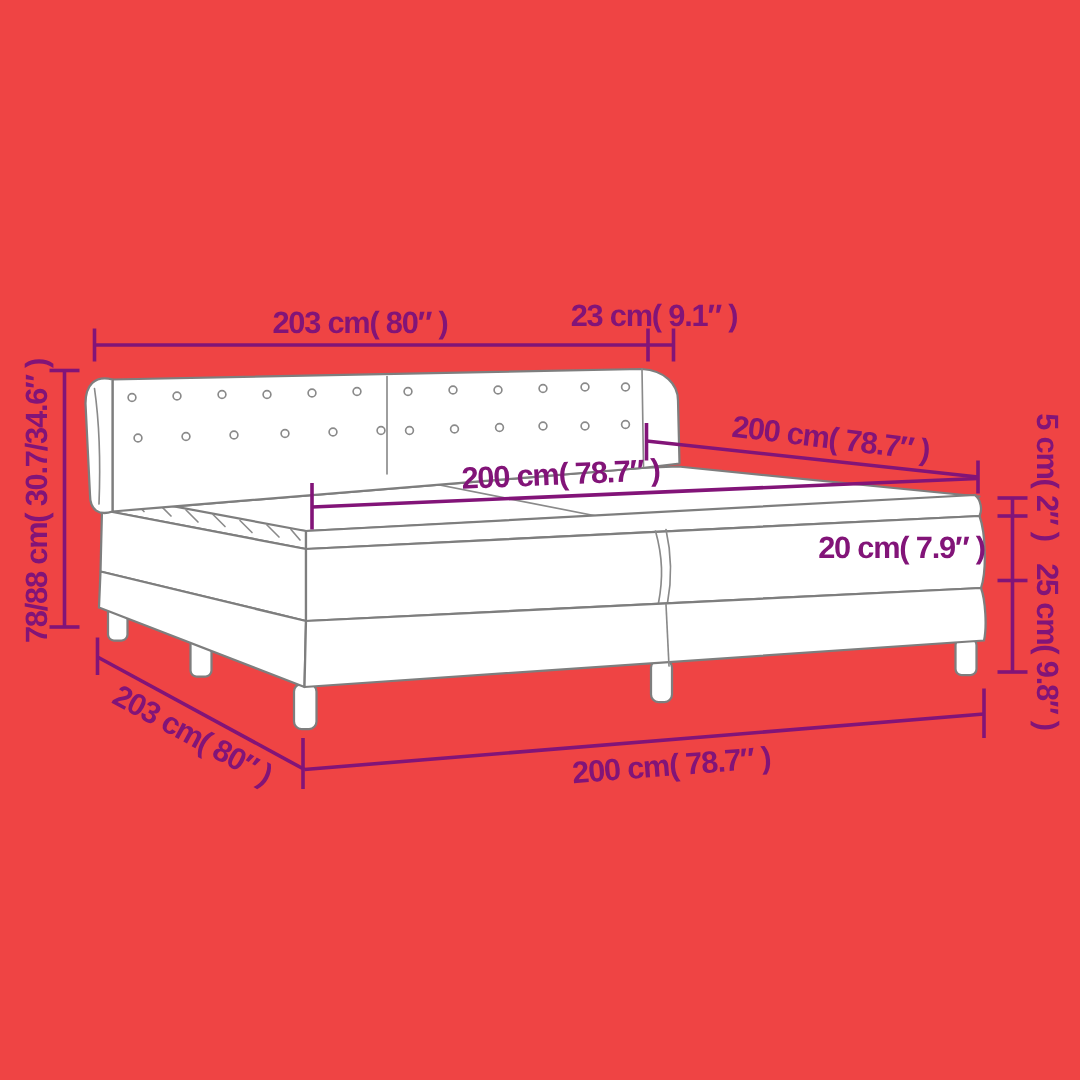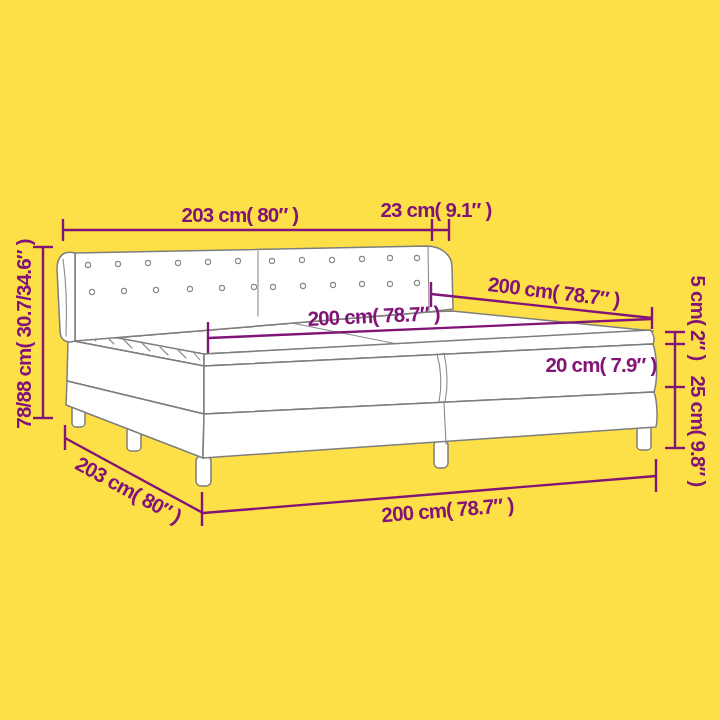--- a/index.html
+++ b/index.html
@@ -1,17 +1,17 @@
 <!DOCTYPE html>
 <html><head>
 <meta charset="utf-8">
 <style>
   html,body{margin:0;padding:0;background:#ffffff;}
   .stage{
-    width:720px;height:720px;position:relative;background:#fde047;
+    width:720px;height:720px;position:relative;background:#ef4444;
     font-family:"Liberation Sans", sans-serif;
     overflow:hidden;
   }
   svg{display:block}
   .dim-text{
     fill:#821478;
     font-family:"Liberation Sans", sans-serif;
     font-weight:bold;
     font-size:20.5px;
     letter-spacing:-0.8px;

